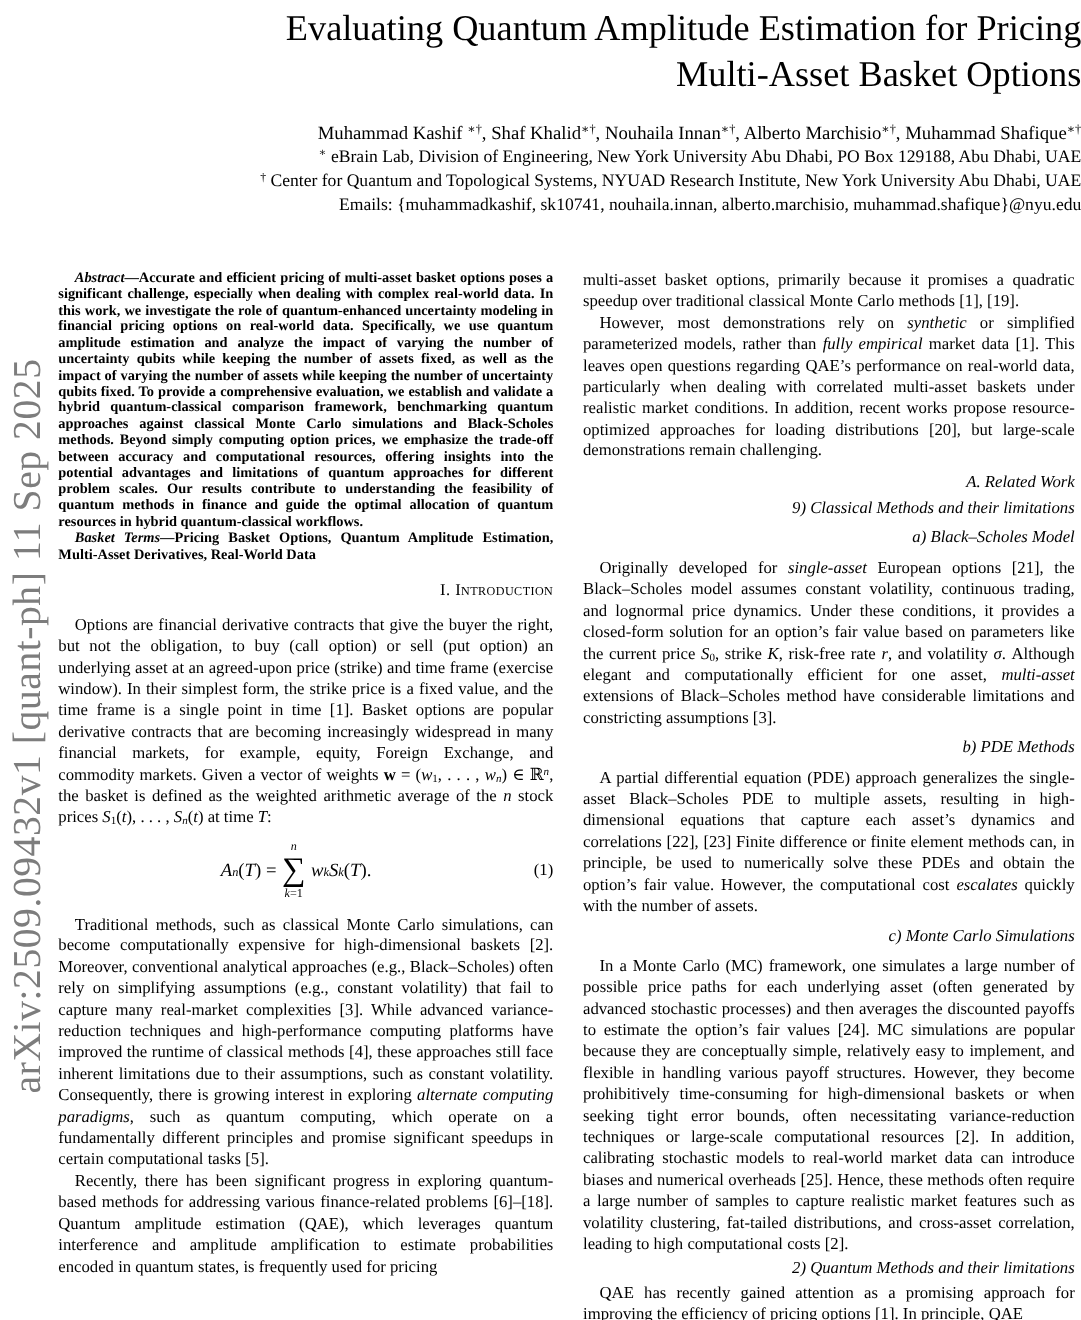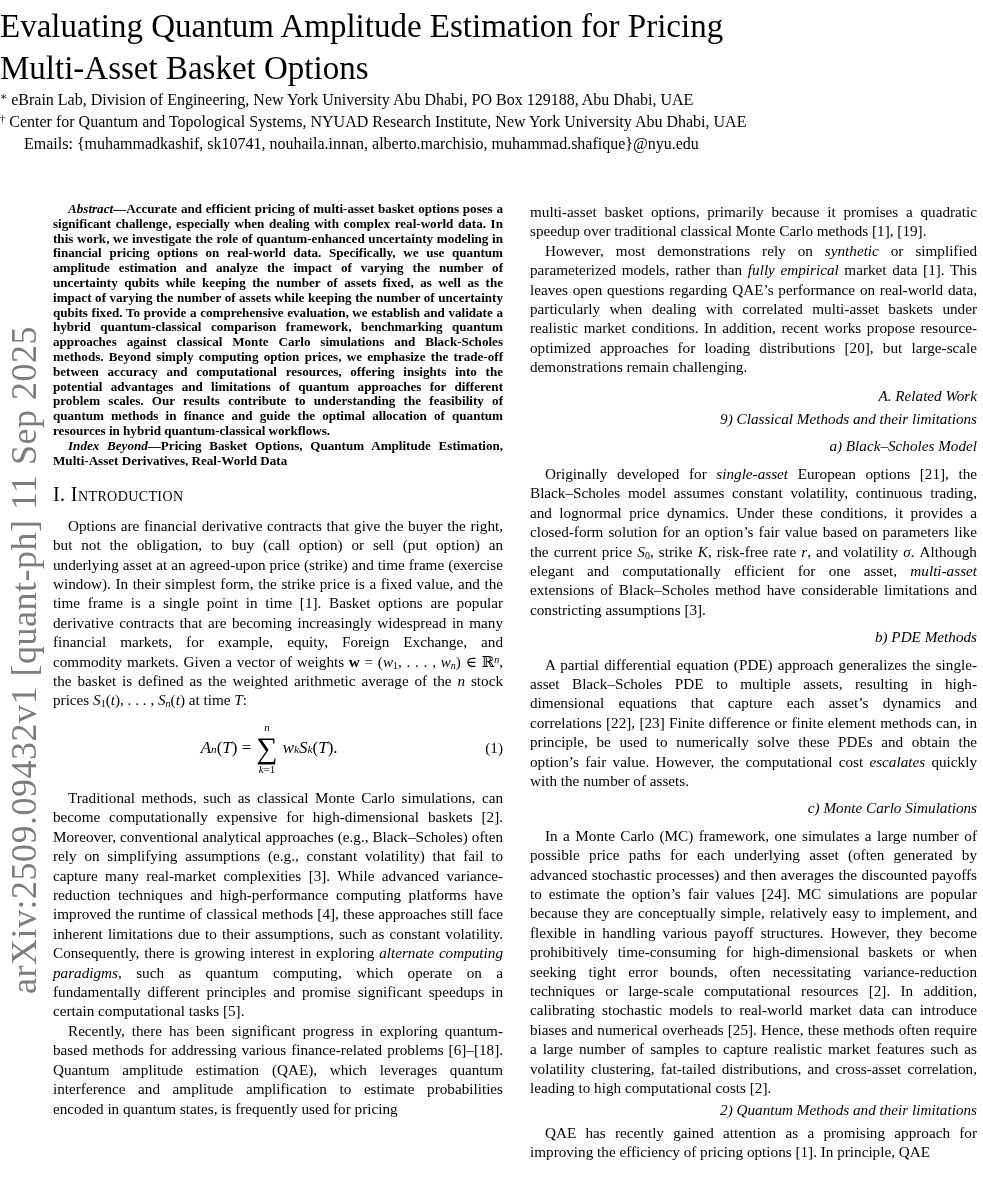--- a/index.html
+++ b/index.html
@@ -14,21 +14,21 @@
   .watermark {
     position: absolute;
     left: 4px; top: 994px;
     transform-origin: 0 0;
     transform: rotate(-90deg);
     font-size: 36px;
     line-height: 40px;
     white-space: nowrap;
     letter-spacing: 0.5px;
   }
-  header { text-align: left; padding-top: 5px; }
+  header { text-align: right; padding-top: 5px; }
   h1.title {
     font-size: 33px; font-weight: 400;
     line-height: 42px; margin: 0;
   }
   .authors { font-size: 17px; line-height: 22px; margin-top: 21px; }
   .affil   { font-size: 16px; line-height: 22px; }
   .emails  { font-size: 16px; line-height: 22px; padding-left: 24px; }
   sup { font-size: 66%; line-height: 0; vertical-align: 0.45em; }
   sub { font-size: 66%; line-height: 0; vertical-align: -0.2em; }
   .it { font-style: italic; }
@@ -39,24 +39,24 @@
     font-size: 15.2px;
     line-height: 19.4px;
     margin-top: 24px;
   }
   .col-left  { width: 450px; flex: none; }
   .col-right { width: 447px; flex: none; }
   p { margin: 0; text-indent: 15px; }
   p.noindent { text-indent: 0; }
   p.abstract { font-size: 13.1px; line-height: 14.8px; font-weight: bold; }
   h2.section {
-    font-size: 20px; font-weight: 400;
+    font-size: 15px; font-weight: 400;
     font-variant: small-caps;
     letter-spacing: 0.4px;
-    text-align: left;
+    text-align: right;
     margin: 17px 0 11px 0;
   }
   h3.subsec, h4.subsubsec, h5.parhead {
     font-size: 15.2px; font-weight: 400; font-style: italic;
     text-align: right; margin: 0;
   }
   h3.subsec    { margin: 9px 0 4px 0; }
   h4.subsubsec { margin: 3px 0 3px 0; }
   h5.parhead   { margin: 8px 0 8px 36px; }
   .equation-row {
@@ -78,30 +78,31 @@
   .sig-bot { font-size: 11px; line-height: 1.1; }
   .eq-number { font-size: 15.2px; }
 </style>
 </head>
 <body>
 
 <div class="watermark" style="color: rgb(125, 125, 125);">arXiv:2509.09432v1  [quant-ph]  11 Sep 2025</div>
 
 <header>
   <h1 class="title"><span>Evaluating Quantum Amplitude Estimation for Pricing</span><br><span>Multi-Asset Basket Options</span></h1>
+  <div class="authors"><span>Muhammad Kashif </span><sup>∗†</sup><span>, Shaf Khalid</span><sup>∗†</sup><span>, Nouhaila Innan</span><sup>∗†</sup><span>, Alberto Marchisio</span><sup>∗†</sup><span>, Muhammad Shafique</span><sup>∗†</sup></div>
   <div class="affil"><sup>∗</sup><span> eBrain Lab, Division of Engineering, New York University Abu Dhabi, PO Box 129188, Abu Dhabi, UAE</span></div>
   <div class="affil"><sup>†</sup><span> Center for Quantum and Topological Systems, NYUAD Research Institute, New York University Abu Dhabi, UAE</span></div>
   <div class="emails">Emails: {muhammadkashif, sk10741, nouhaila.innan, alberto.marchisio, muhammad.shafique}@nyu.edu</div>
 </header>
 
 <div class="columns">
 
   <div class="col col-left">
     <p class="abstract"><span class="it bf">Abstract</span><span class="bf">—Accurate and efficient pricing of multi-asset basket options poses a significant challenge, especially when dealing with complex real-world data. In this work, we investigate the role of quantum-enhanced uncertainty modeling in financial pricing options on real-world data. Specifically, we use quantum amplitude estimation and analyze the impact of varying the number of uncertainty qubits while keeping the number of assets fixed, as well as the impact of varying the number of assets while keeping the number of uncertainty qubits fixed. To provide a comprehensive evaluation, we establish and validate a hybrid quantum-classical comparison framework, benchmarking quantum approaches against classical Monte Carlo simulations and Black-Scholes methods. Beyond simply computing option prices, we emphasize the trade-off between accuracy and computational resources, offering insights into the potential advantages and limitations of quantum approaches for different problem scales. Our results contribute to understanding the feasibility of quantum methods in finance and guide the optimal allocation of quantum resources in hybrid quantum-classical workflows.</span></p>
-    <p class="abstract"><span class="it bf">Index Beyond</span><span class="bf">—Pricing Basket Options, Quantum Amplitude Estimation, Multi-Asset Derivatives, Real-World Data</span></p>
+    <p class="abstract"><span class="it bf">Basket Terms</span><span class="bf">—Pricing Basket Options, Quantum Amplitude Estimation, Multi-Asset Derivatives, Real-World Data</span></p>
     <h2 class="section">I. Introduction</h2>
     <p><span>Options are financial derivative contracts that give the buyer the right, but not the obligation, to buy (call option) or sell (put option) an underlying asset at an agreed-upon price (strike) and time frame (exercise window). In their simplest form, the strike price is a fixed value, and the time frame is a single point in time [1]. Basket options are popular derivative contracts that are becoming increasingly widespread in many financial markets, for example, equity, Foreign Exchange, and commodity markets. Given a vector of weights </span><span class="bf">w</span><span> = (</span><span class="it">w</span><sub>1</sub><span>, . . . , </span><span class="it">w</span><sub class="it">n</sub><span>) ∈ ℝ</span><sup class="it">n</sup><span>, the basket is defined as the weighted arithmetic average of the </span><span class="it">n</span><span> stock prices </span><span class="it">S</span><sub>1</sub><span>(</span><span class="it">t</span><span>), . . . , </span><span class="it">S</span><sub class="it">n</sub><span>(</span><span class="it">t</span><span>) at time </span><span class="it">T</span><span>:</span></p>
     <div class="equation-row">
       <div class="eq-body">
         <span class="eq-seg">
             <span class="it">A</span>
             <sub class="it">n</sub>
             <span>(</span>
             <span class="it">T</span>
             <span>) = </span>

